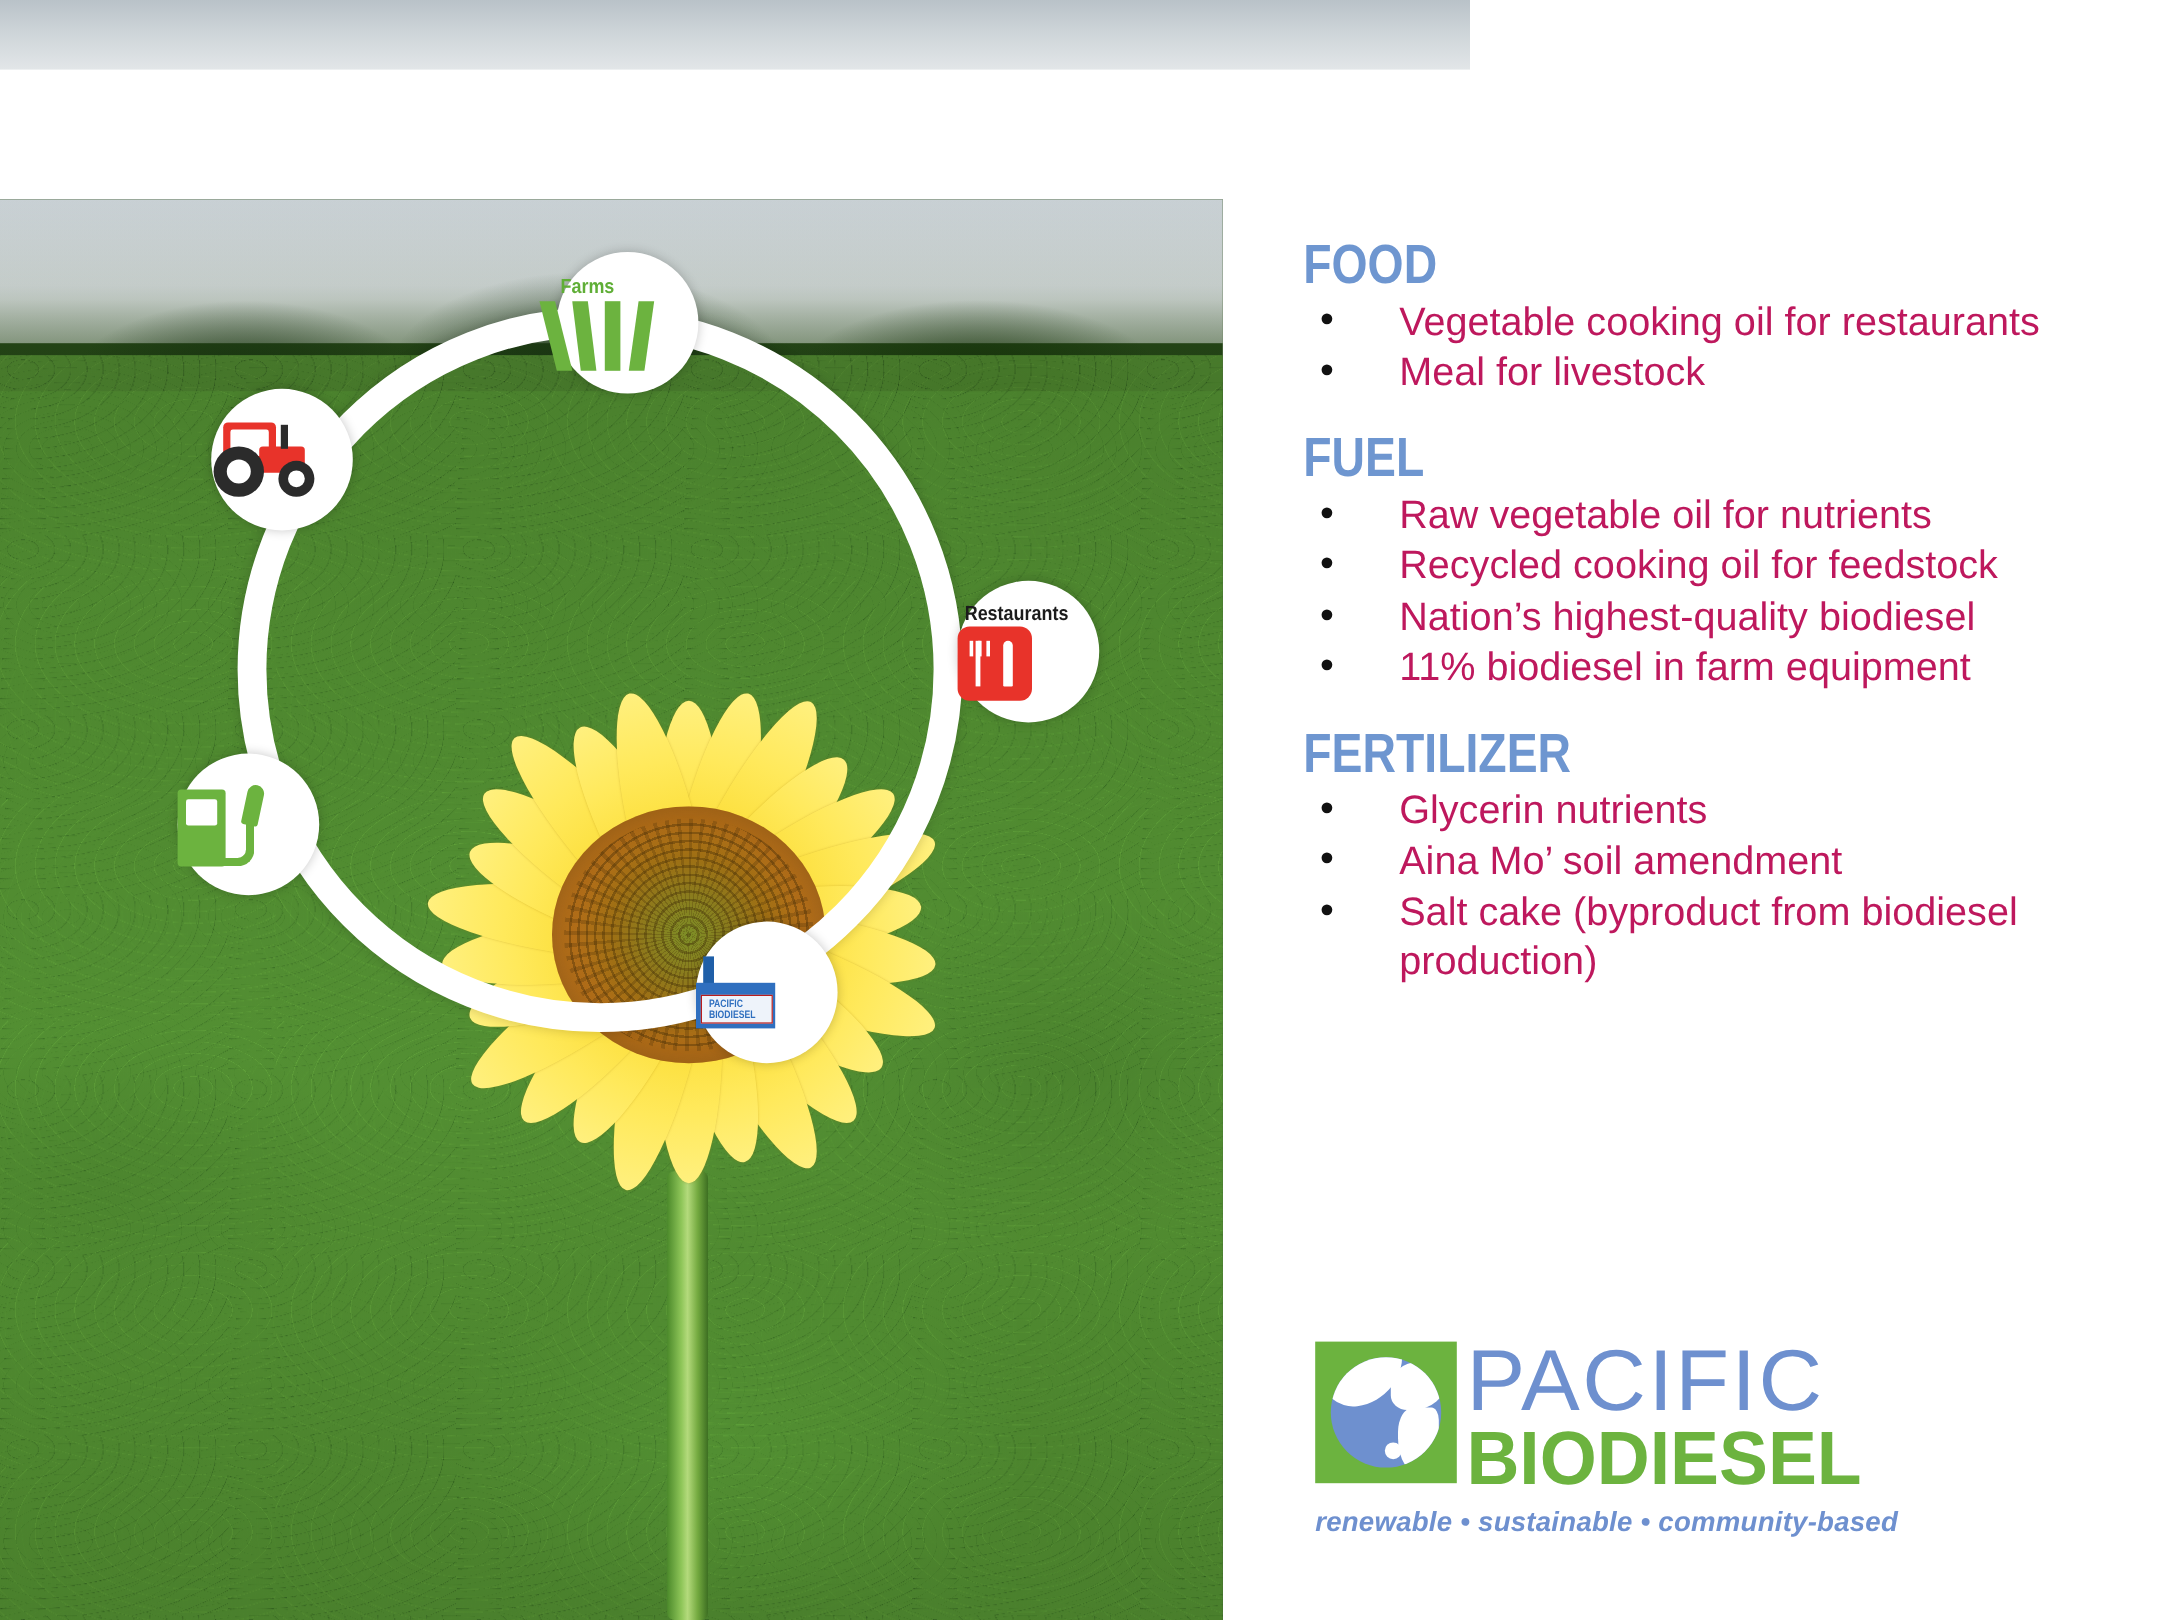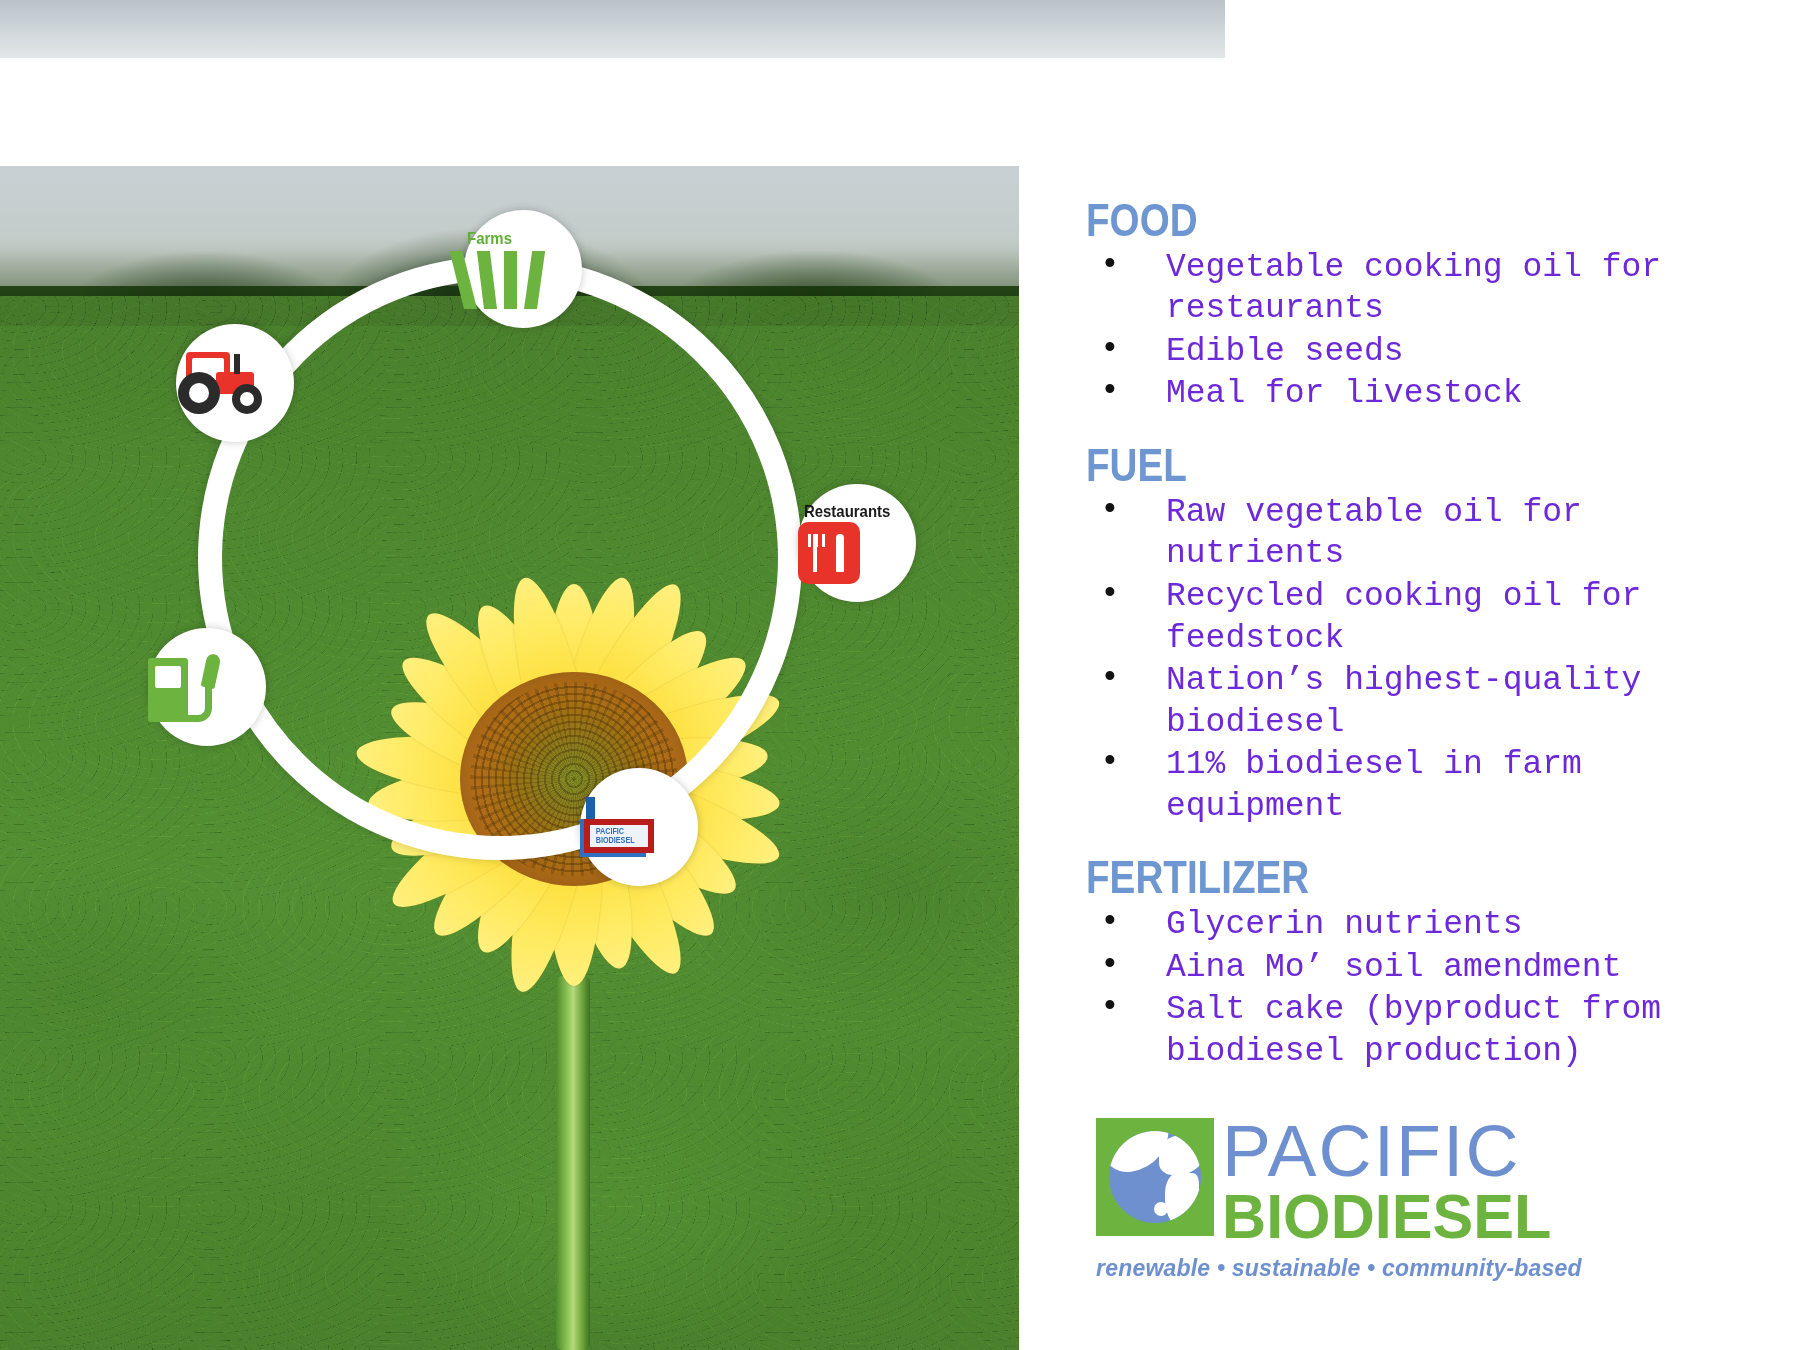--- a/index.html
+++ b/index.html
@@ -215,21 +215,21 @@
   .icon-rest .fork { left: 15px; top: 12px; width: 4px; height: 38px; }
   .icon-rest .ft { position:absolute; background:#ffffff; width:3px; height:13px; top:12px; }
   .icon-rest .knife { right: 16px; top: 12px; width: 8px; height: 38px; border-radius: 4px 4px 1px 1px; }
 
   
   .icon-factory { width: 66px; height: 60px; position: relative; }
   .icon-factory .stackpipe { position:absolute; left: 6px; top: 0; width: 9px; height: 30px; background:#1f5fa8; }
   .icon-factory .body { position:absolute; left: 0; bottom: 0; width: 66px; height: 38px; background:#2f6fbf; }
   .icon-factory .sign {
     position:absolute; left: 4px; bottom: 4px; width: 58px; height: 22px;
-    background:#eef3fa; border:6px solid #b91c1c;
+    background:#eef3fa; border:1px solid #b91c1c;
     display:flex; align-items:center; justify-content:center; overflow:hidden;
   }
   .icon-factory .sign span {
     font-size: 9px; font-weight: bold; color:#2f6fbf;
     font-family:"Liberation Sans Narrow","Liberation Sans",sans-serif;
     transform: scaleX(0.8); line-height:1;
   }
 
   
   .icon-pump { width: 72px; height: 70px; position: relative; }
@@ -271,26 +271,25 @@
     font-size: 46px;
     line-height: 1.06;
     letter-spacing: 0px;
     transform: scaleX(0.84);
     transform-origin: left center;
     margin-bottom: 2px;
   }
   ul.bullets { list-style: none; margin: 0 0 26px 0; padding: 0; }
   ul.bullets li {
     position: relative;
-    color: #6d28d9;
+    color: #be185d;
     font-size: 33px;
     line-height: 1.26;
     padding-left: 80px;
     margin-bottom: 1px;
-    font-family: Liberation Mono, monospace;
   }
   ul.bullets li::before {
     content: "\2022";
     position: absolute;
     left: 14px; top: -2px;
     font-size: 33px;
     color: #111111;
   }
 
   
@@ -467,21 +466,20 @@
         <div class="wsm"></div>
       </div>
     </div>
   </div>
 
   <div class="content" id="content">
       <div class="section">
         <div class="section-head">FOOD</div>
         <ul class="bullets">
           <li>Vegetable cooking oil for restaurants</li>
-          <li>Edible seeds</li>
           <li>Meal for livestock</li>
         </ul>
       </div>
       <div class="section">
         <div class="section-head">FUEL</div>
         <ul class="bullets">
           <li>Raw vegetable oil for nutrients</li>
           <li>Recycled cooking oil for feedstock</li>
           <li>Nation’s highest-quality biodiesel</li>
           <li>11% biodiesel in farm equipment</li>

